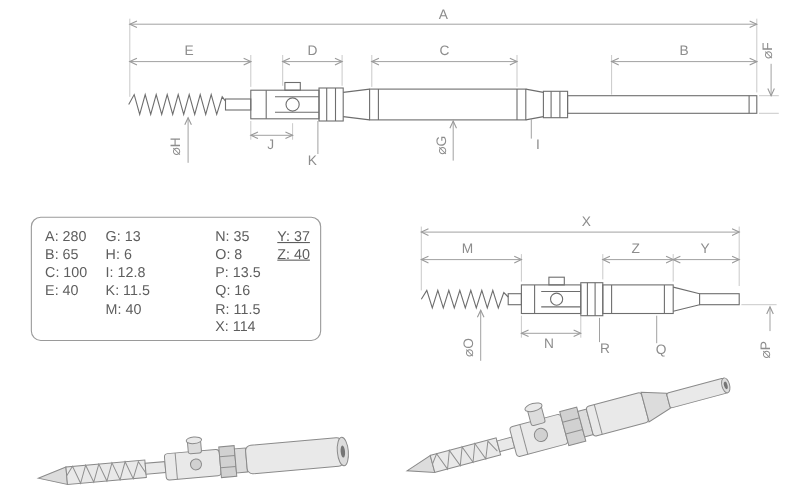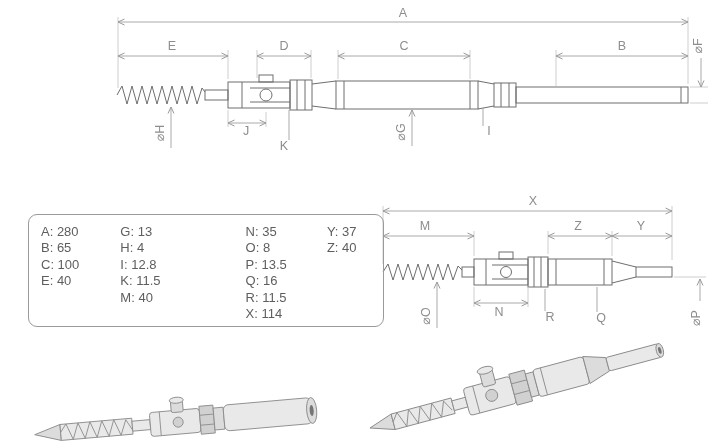--- a/index.html
+++ b/index.html
@@ -8,28 +8,28 @@
   svg text{font-family:"Liberation Sans", sans-serif;}
   .ol{fill:none;stroke:#6e6e6e;stroke-width:1;}
   .dim{fill:none;stroke:#a0a0a0;stroke-width:0.9;}
   .ext{fill:none;stroke:#c2c2c2;stroke-width:0.8;}
   .dim-text{font-size:12.5px;fill:#8d8d8d;text-anchor:middle;}
   .f1{fill:#e9e9e9;stroke:#8a8a8a;stroke-width:0.9;}
   .f2{fill:#dcdcdc;stroke:#8a8a8a;stroke-width:0.9;}
   .f3{fill:#d1d1d1;stroke:#8a8a8a;stroke-width:0.9;}
   .zz{fill:none;stroke:#8f8f8f;stroke-width:0.9;}
   .hole{fill:#757575;stroke:none;}
-  .dim-table{position:absolute;left:28px;top:214px;width:356px;height:113px;
+  .dim-table{position:absolute;left:28px;top:197px;width:264px;height:113px;
     border:1.2px solid #9a9a9a;border-radius:9px;box-sizing:border-box;
     display:flex;padding:9px 0 0 12px;font-size:13px;color:#5e5e5e;}
   .dim-table .col{display:flex;flex-direction:column;}
   .dim-table .col1{width:82px;}
   .dim-table .col2{width:86px;}
   .dim-table .col3{width:84px;margin-left:42px;}
-  .dim-table .col4{width:58px;}
+  .dim-table .col4{width:58px;text-decoration:underline;}
   .dim-table .cell{line-height:16.4px;white-space:pre;}
 </style>
 </head>
 <body>
 
 <div class="canvas">
 
 <svg width="726" height="448" viewBox="0 0 726 448">
   <defs>
     <marker id="ar" markerWidth="9" markerHeight="9" refX="7.5" refY="4.5" orient="auto-start-reverse" markerUnits="userSpaceOnUse">
@@ -179,21 +179,21 @@
   
   <div class="dim-table">
     <div class="col col1">
       <div class="cell">A: 280</div>
       <div class="cell">B: 65</div>
       <div class="cell">C: 100</div>
       <div class="cell">E: 40</div>
     </div>
     <div class="col col2">
       <div class="cell">G: 13</div>
-      <div class="cell">H: 4</div>
+      <div class="cell">H: 6</div>
       <div class="cell">I: 12.8</div>
       <div class="cell">K: 11.5</div>
       <div class="cell">M: 40</div>
     </div>
     <div class="col col3">
       <div class="cell">N: 35</div>
       <div class="cell">O: 8</div>
       <div class="cell">P: 13.5</div>
       <div class="cell">Q: 16</div>
       <div class="cell">R: 11.5</div>

